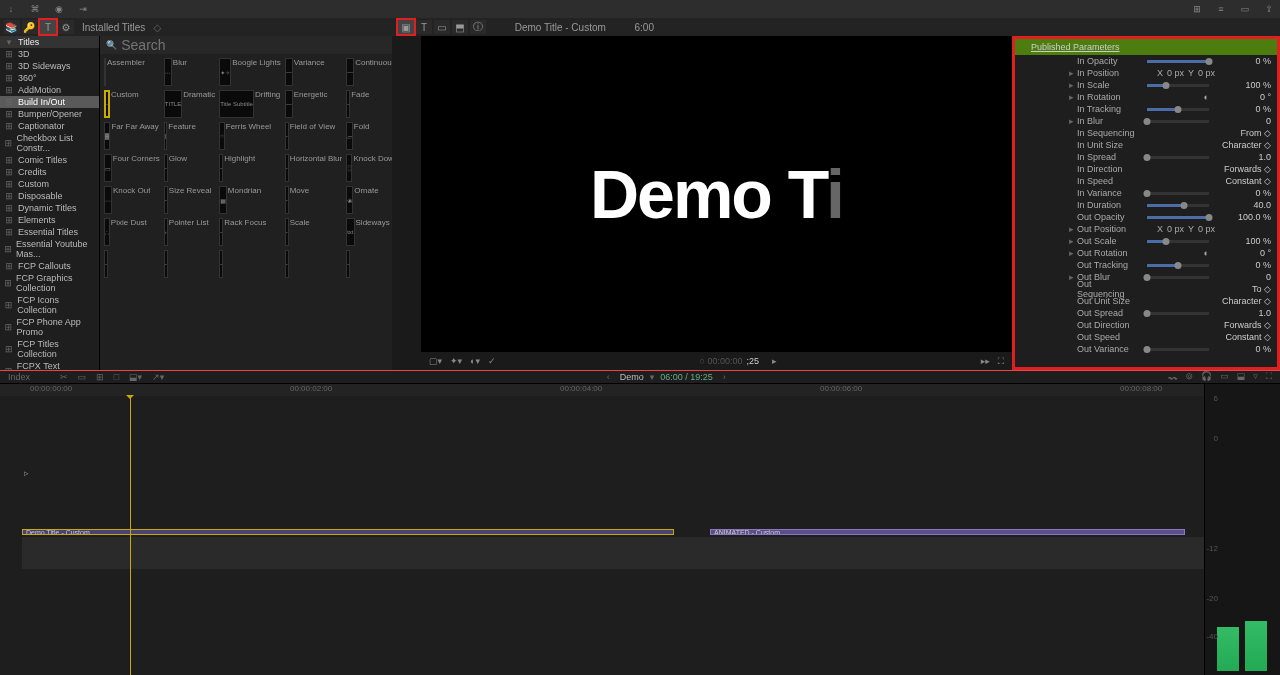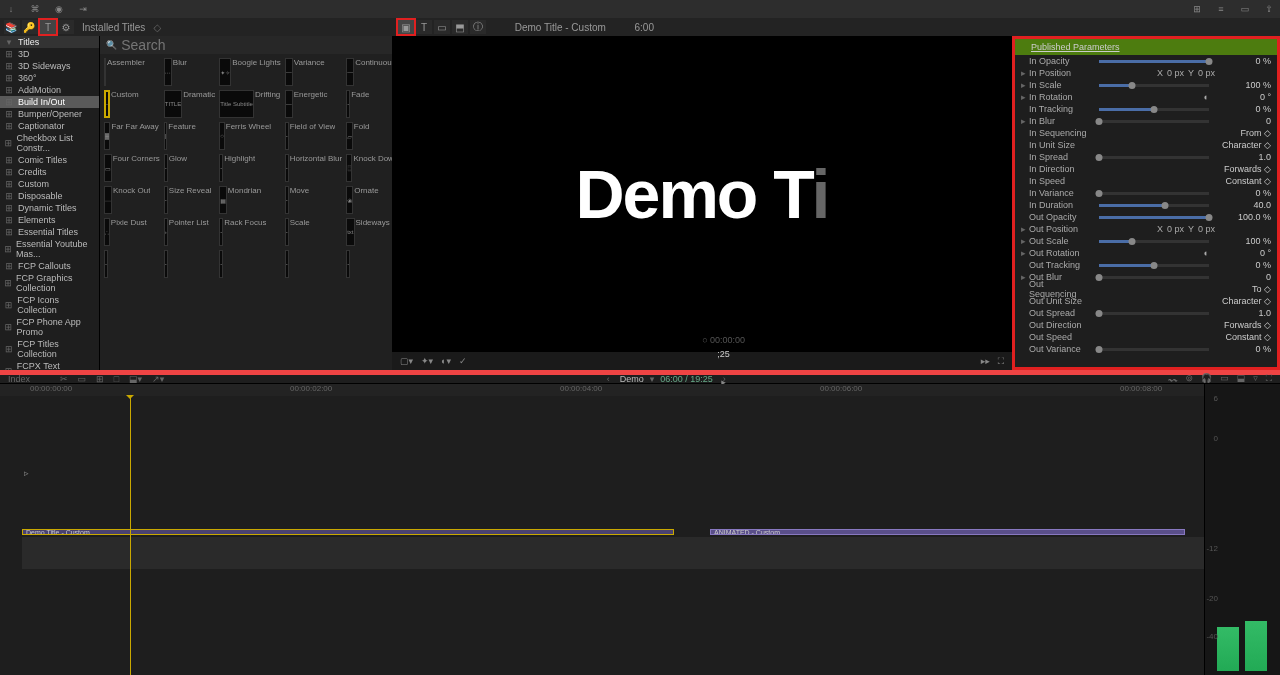--- a/index.html
+++ b/index.html
@@ -22,32 +22,32 @@
 
 .browser { width: 292px; background: #202020; display: flex; flex-direction: column; }
 .search-bar { height: 18px; background: #272727; display: flex; align-items: center; padding: 0 6px; gap: 4px; color: #666; }
 .search-bar input { background: transparent; border: none; color: #888; font-size: 14px; flex: 1; outline: none; }
 .thumb-grid { flex: 1; overflow: hidden; padding: 4px 4px; display: grid; grid-template-columns: repeat(5, 1fr); gap: 4px 4px; align-content: start; }
 .thumb { display: flex; flex-direction: row; gap: 1px; }
 .thumb .img { height: 28px; background: #0a0a0a; border: 1px solid #333; display: flex; align-items: center; justify-content: center; font-size: 6px; color: #888; overflow: hidden; text-align:center;}
 .thumb.sel .img { border: 2px solid #c9a800; }
 .thumb .lbl { font-size: 8px; color: #999; white-space: nowrap; overflow: hidden; }
 
-.viewer { flex: 1; background: #000; display: flex; flex-direction: column; position: relative; }
+.viewer { flex: 1; background: #000; display: flex; flex-direction: column; position: relative; margin-left: 29px; }
 .viewer-canvas { flex: 1; display: flex; align-items: center; justify-content: center; background: #000; margin: 4px; overflow: hidden; }
 .viewer-canvas .title-text { color: #fff; font-weight: 900; font-size: 68px; letter-spacing: -2px; }
 .viewer-canvas .title-text .fade { color: #666; }
 .viewer-controls { height: 18px; background: #1a1a1a; display: flex; align-items: center; justify-content: space-between; padding: 0 8px; color: #888; }
 .vc-left, .vc-right { display: flex; gap: 8px; align-items: center; }
-.vc-center { display: flex; gap: 4px; align-items: center; flex-direction: column; }
+.vc-center { display: flex; gap: 4px; align-items: center; }
 
 .inspector { width: 268px; background: #1e1e1e; border: 3px solid #e02020; display: flex; flex-direction: column; overflow: hidden; }
 .insp-head { background: #4d7c0f; padding: 3px 16px; font-size: 9px; color: #ccc; text-decoration: underline; }
 .param-row { display: flex; align-items: center; padding: 2px 6px; font-size: 9px; color: #aaa; height: 12px; }
-.param-row .pname { flex: 0 0 72px; display: flex; align-items: center; gap: 2px; }
+.param-row .pname { flex: 0 0 72px; display: flex; align-items: center; gap: 2px; margin-left: 48px; }
 .param-row .pname .tw { width: 6px; color: #666; }
 .param-row .pslider { flex: 1; height: 3px; background: #333; position: relative; margin: 0 6px; }
 .param-row .pslider .fill { position: absolute; height: 100%; background: #4a6da7; }
 .param-row .pslider .knob { position: absolute; width: 7px; height: 7px; background: #888; border-radius: 50%; top: -2px; transform: translateX(-50%); }
 .param-row .pval { flex: 0 0 56px; text-align: right; color: #ccc; font-size: 9px; }
 .param-row .xy { display: flex; gap: 4px; flex: 1; justify-content: flex-end; font-size: 9px; }
 .insp-scroll { flex: 1; overflow: hidden; }
 .tl-center { display: flex; gap: 6px; }
 .tl-center .name { color: #bbb; }
 .tl-center .time { color: #6a8; }
@@ -64,21 +64,21 @@
 .audio-track { position: absolute; height: 32px; background: #2a2a2a; top: 141px; left: 22px; right: 0; }
 .tl-index { position: absolute; left: 10px; top: 0; font-size: 9px; color: #888; }
 .tl-meters { width: 76px; background: #161616; border-left: 1px solid #000; position: relative; }
 .meter-scale { position: absolute; right: 62px; font-size: 8px; color: #555; }
 .meter-bar { position: absolute; bottom: 6px; width: 22px; background: linear-gradient(to top,#2a5,#3b6); }
 
 .hdr-tabs { display: flex; gap: 2px; }
 .hdr-tab { width: 16px; height: 14px; background: #2a2a2a; display: flex; align-items: center; justify-content: center; cursor: pointer; }
 .hdr-tab.active { background: #444; box-shadow: 0 0 0 2px #e02020; }
 
-.tl-tools { height: 14px; background: #1e1e1e; display:flex; align-items:center; padding: 0 8px; gap: 10px; color:#666; border-top:5px solid #ef4444; border-bottom:1px solid #000;}
+.tl-tools { height: 14px; background: #1e1e1e; display:flex; align-items:center; padding: 0 8px; gap: 10px; color:#666; border-top:1px solid #ef4444; border-bottom:1px solid #000;}
 </style>
 </head>
 <body>
 
 <div class="toolbar-top">
   <div class="left-icons">
     <span class="tb-icon">↓</span>
     <span class="tb-icon">⌘</span>
     <span class="tb-icon">◉</span>
     <span class="tb-icon">⇥</span>

